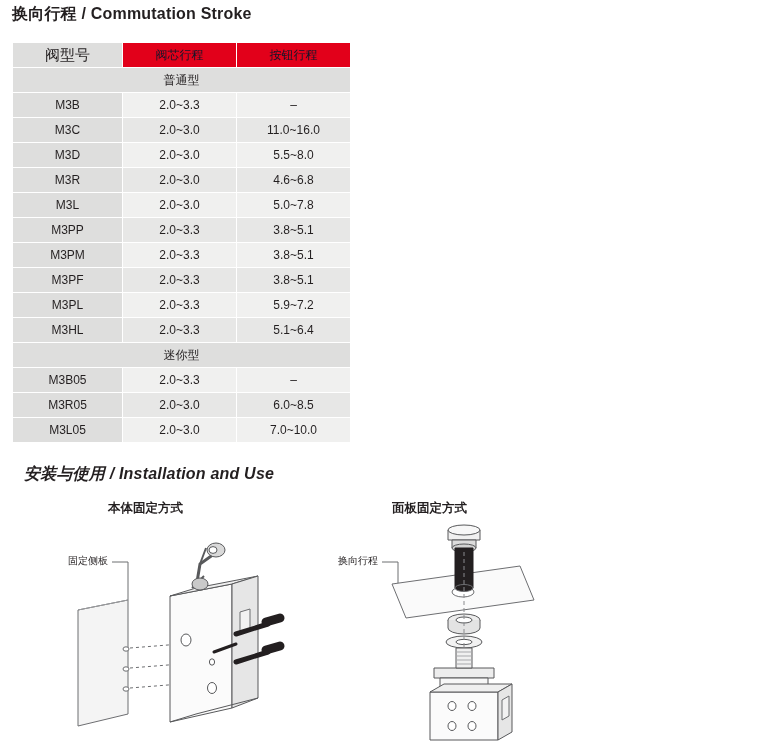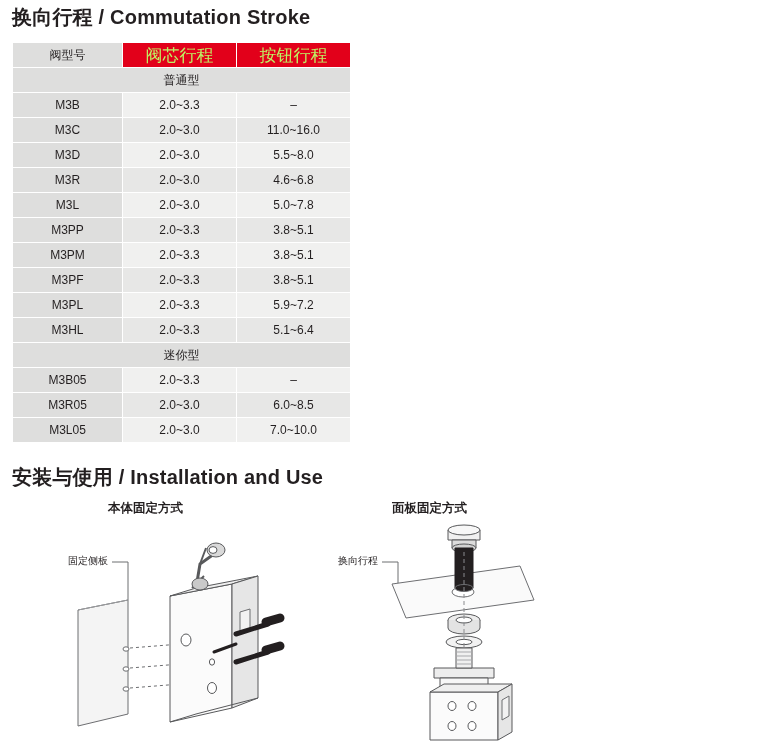--- a/index.html
+++ b/index.html
@@ -17,28 +17,28 @@
   }
   .page {
     position: relative;
     width: 760px;
     height: 744px;
   }
 
   
   .section-title {
     position: absolute;
-    font-size: 20px;
+    font-size: 16px;
     font-weight: bold;
     letter-spacing: 0.2px;
     color: #231f20;
     white-space: nowrap;
   }
   #title-stroke { left: 12px; top: 4px; }
-  #title-install { left: 12px; top: 464px; }
+  #title-install { left: 24px; top: 464px; font-style: italic; }
 
   
   .table-wrap {
     position: absolute;
     left: 12px;
     top: 42px;
     width: 338px;
   }
   table.spec {
     border-collapse: collapse;
@@ -55,26 +55,26 @@
     height: 25px;
     box-sizing: border-box;
   }
   col.c1 { width: 110px; }
   col.c2 { width: 114px; }
   col.c3 { width: 114px; }
 
   thead td.head-model {
     background: #dededd;
     color: #231f20;
-    font-size: 12px;
+    font-size: 15px;
   }
   thead td.head-red {
     background: #e2001a;
-    color: #bef264;
-    font-size: 17px;
+    color: #0f172a;
+    font-size: 12px;
   }
   td.group-row {
     background: #dededd;
     color: #231f20;
     font-size: 12.5px;
   }
   td.model {
     background: #dededd;
     color: #231f20;
   }

